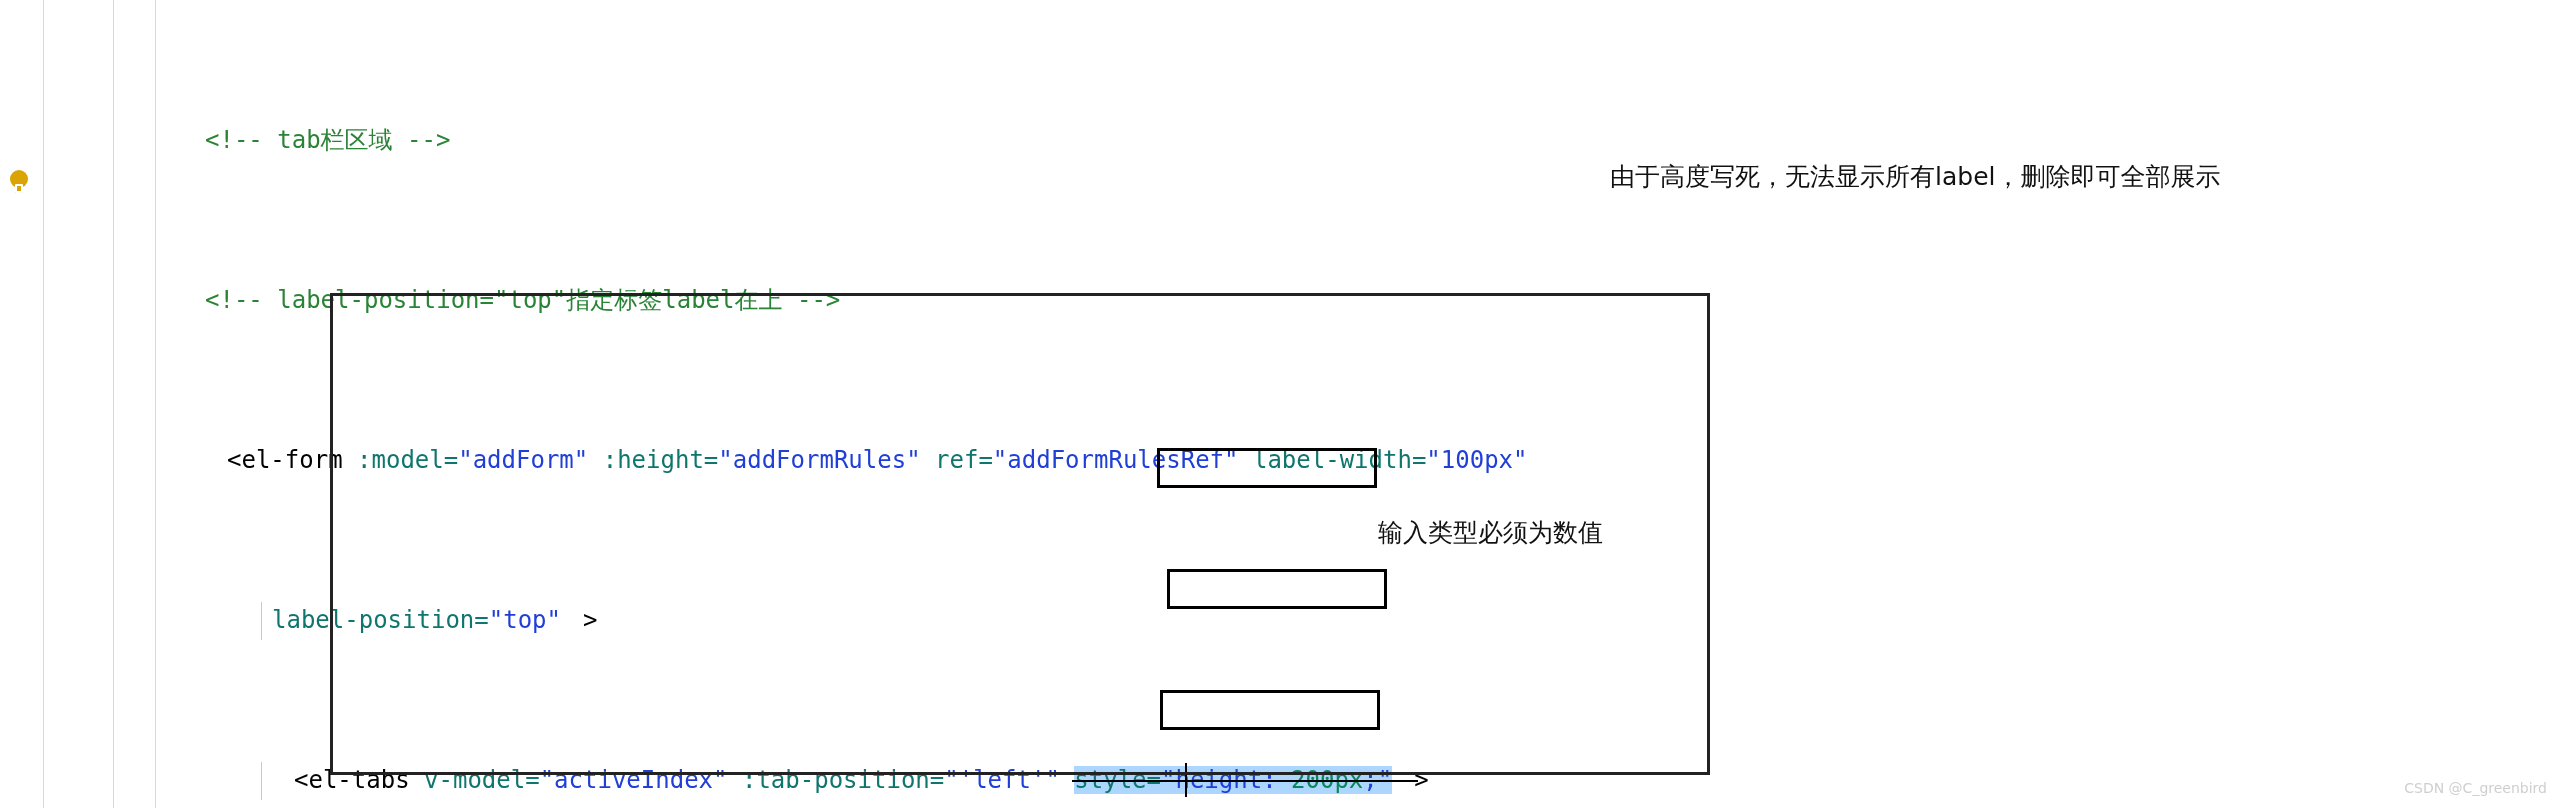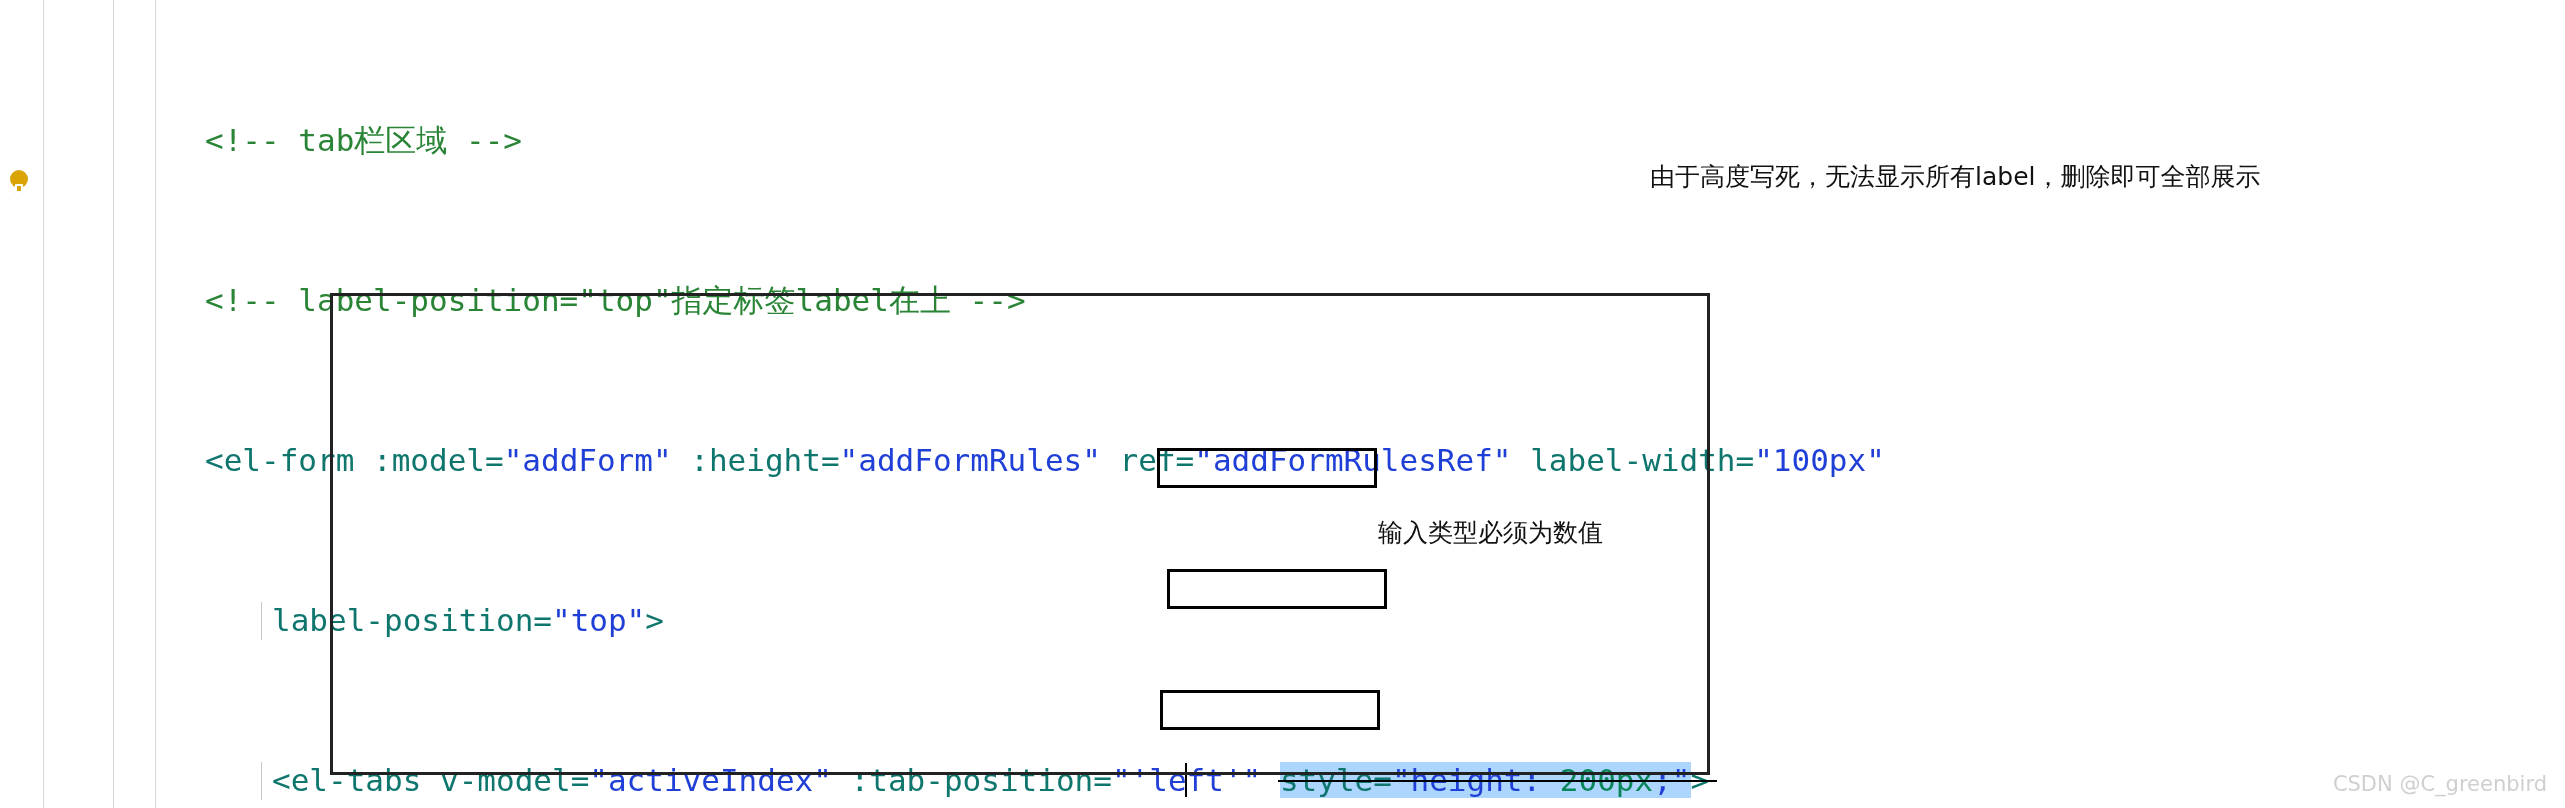--- a/index.html
+++ b/index.html
@@ -24,28 +24,28 @@
     background:#d9a404;
   }
   .bulb .base{
     position:absolute;left:7px;top:14px;width:8px;height:9px;
     background:#d9a404;border-radius:1px;
     box-shadow:inset 0 0 0 2px #ffffff;
   }
   
   #code{
     position:absolute;left:0;top:0;right:0;bottom:0;
-    font-size:31px;line-height:40px;
+    font-size:24px;line-height:40px;
     white-space:pre;
   }
   .line{position:relative;height:40px;}
   .line > .txt{position:absolute;left:205px;top:0;}
   
   .cmt{color:#2a8436;}
-  .tag{color:#0f766e;}
+  .tag{color:#000000;margin-left:22px;}
   .attr{color:#0f766e;}
   .val{color:#1f3fd6;}
   .num{color:#098658;}
   .plain{color:#000000;}
   
   .guide{position:absolute;width:1px;background:#c9c9c9;top:2px;height:38px;}
   
   .sel{
     background:#add6ff;position:relative;
   }
@@ -63,21 +63,21 @@
   .note{
     position:absolute;color:#111;
     font-family:"DejaVu Sans","Liberation Sans",sans-serif;
     font-size:25px;white-space:nowrap;
   }
   .bigbox{
     position:absolute;border:3px solid #222;box-sizing:border-box;
   }
   .watermark{
     position:absolute;right:18px;bottom:12px;
-    color:#cfcfcf;font-size:21px;
+    color:#cfcfcf;font-size:14px;
     font-family:"DejaVu Sans","Liberation Sans",sans-serif;
     white-space:nowrap;
   }
 </style>
 </head>
 <body>
 
 <div class="gutter">
   <div class="gutter-line" id="g1"></div>
   <div class="gutter-line" id="g2"></div>
@@ -144,17 +144,17 @@
   
 
 </div>
 
 <div class="bigbox" style="left:330px;top:293px;width:1380px;height:482px;"></div>
 
 <div class="hl-box" style="left:1157px;top:448px;width:220px;height:40px;"></div>
 <div class="hl-box" style="left:1167px;top:569px;width:220px;height:40px;"></div>
 <div class="hl-box" style="left:1160px;top:690px;width:220px;height:40px;"></div>
 
-<div class="note" style="left:1610px;top:160px;margin-left:40px;">由于高度写死，无法显示所有label，删除即可全部展示</div>
+<div class="note" style="left:1610px;top:160px;">由于高度写死，无法显示所有label，删除即可全部展示</div>
 
 <div class="note" style="left:1378px;top:516px;">输入类型必须为数值</div>
 
 <div class="watermark">CSDN @C_greenbird</div>
 
 </body></html>

